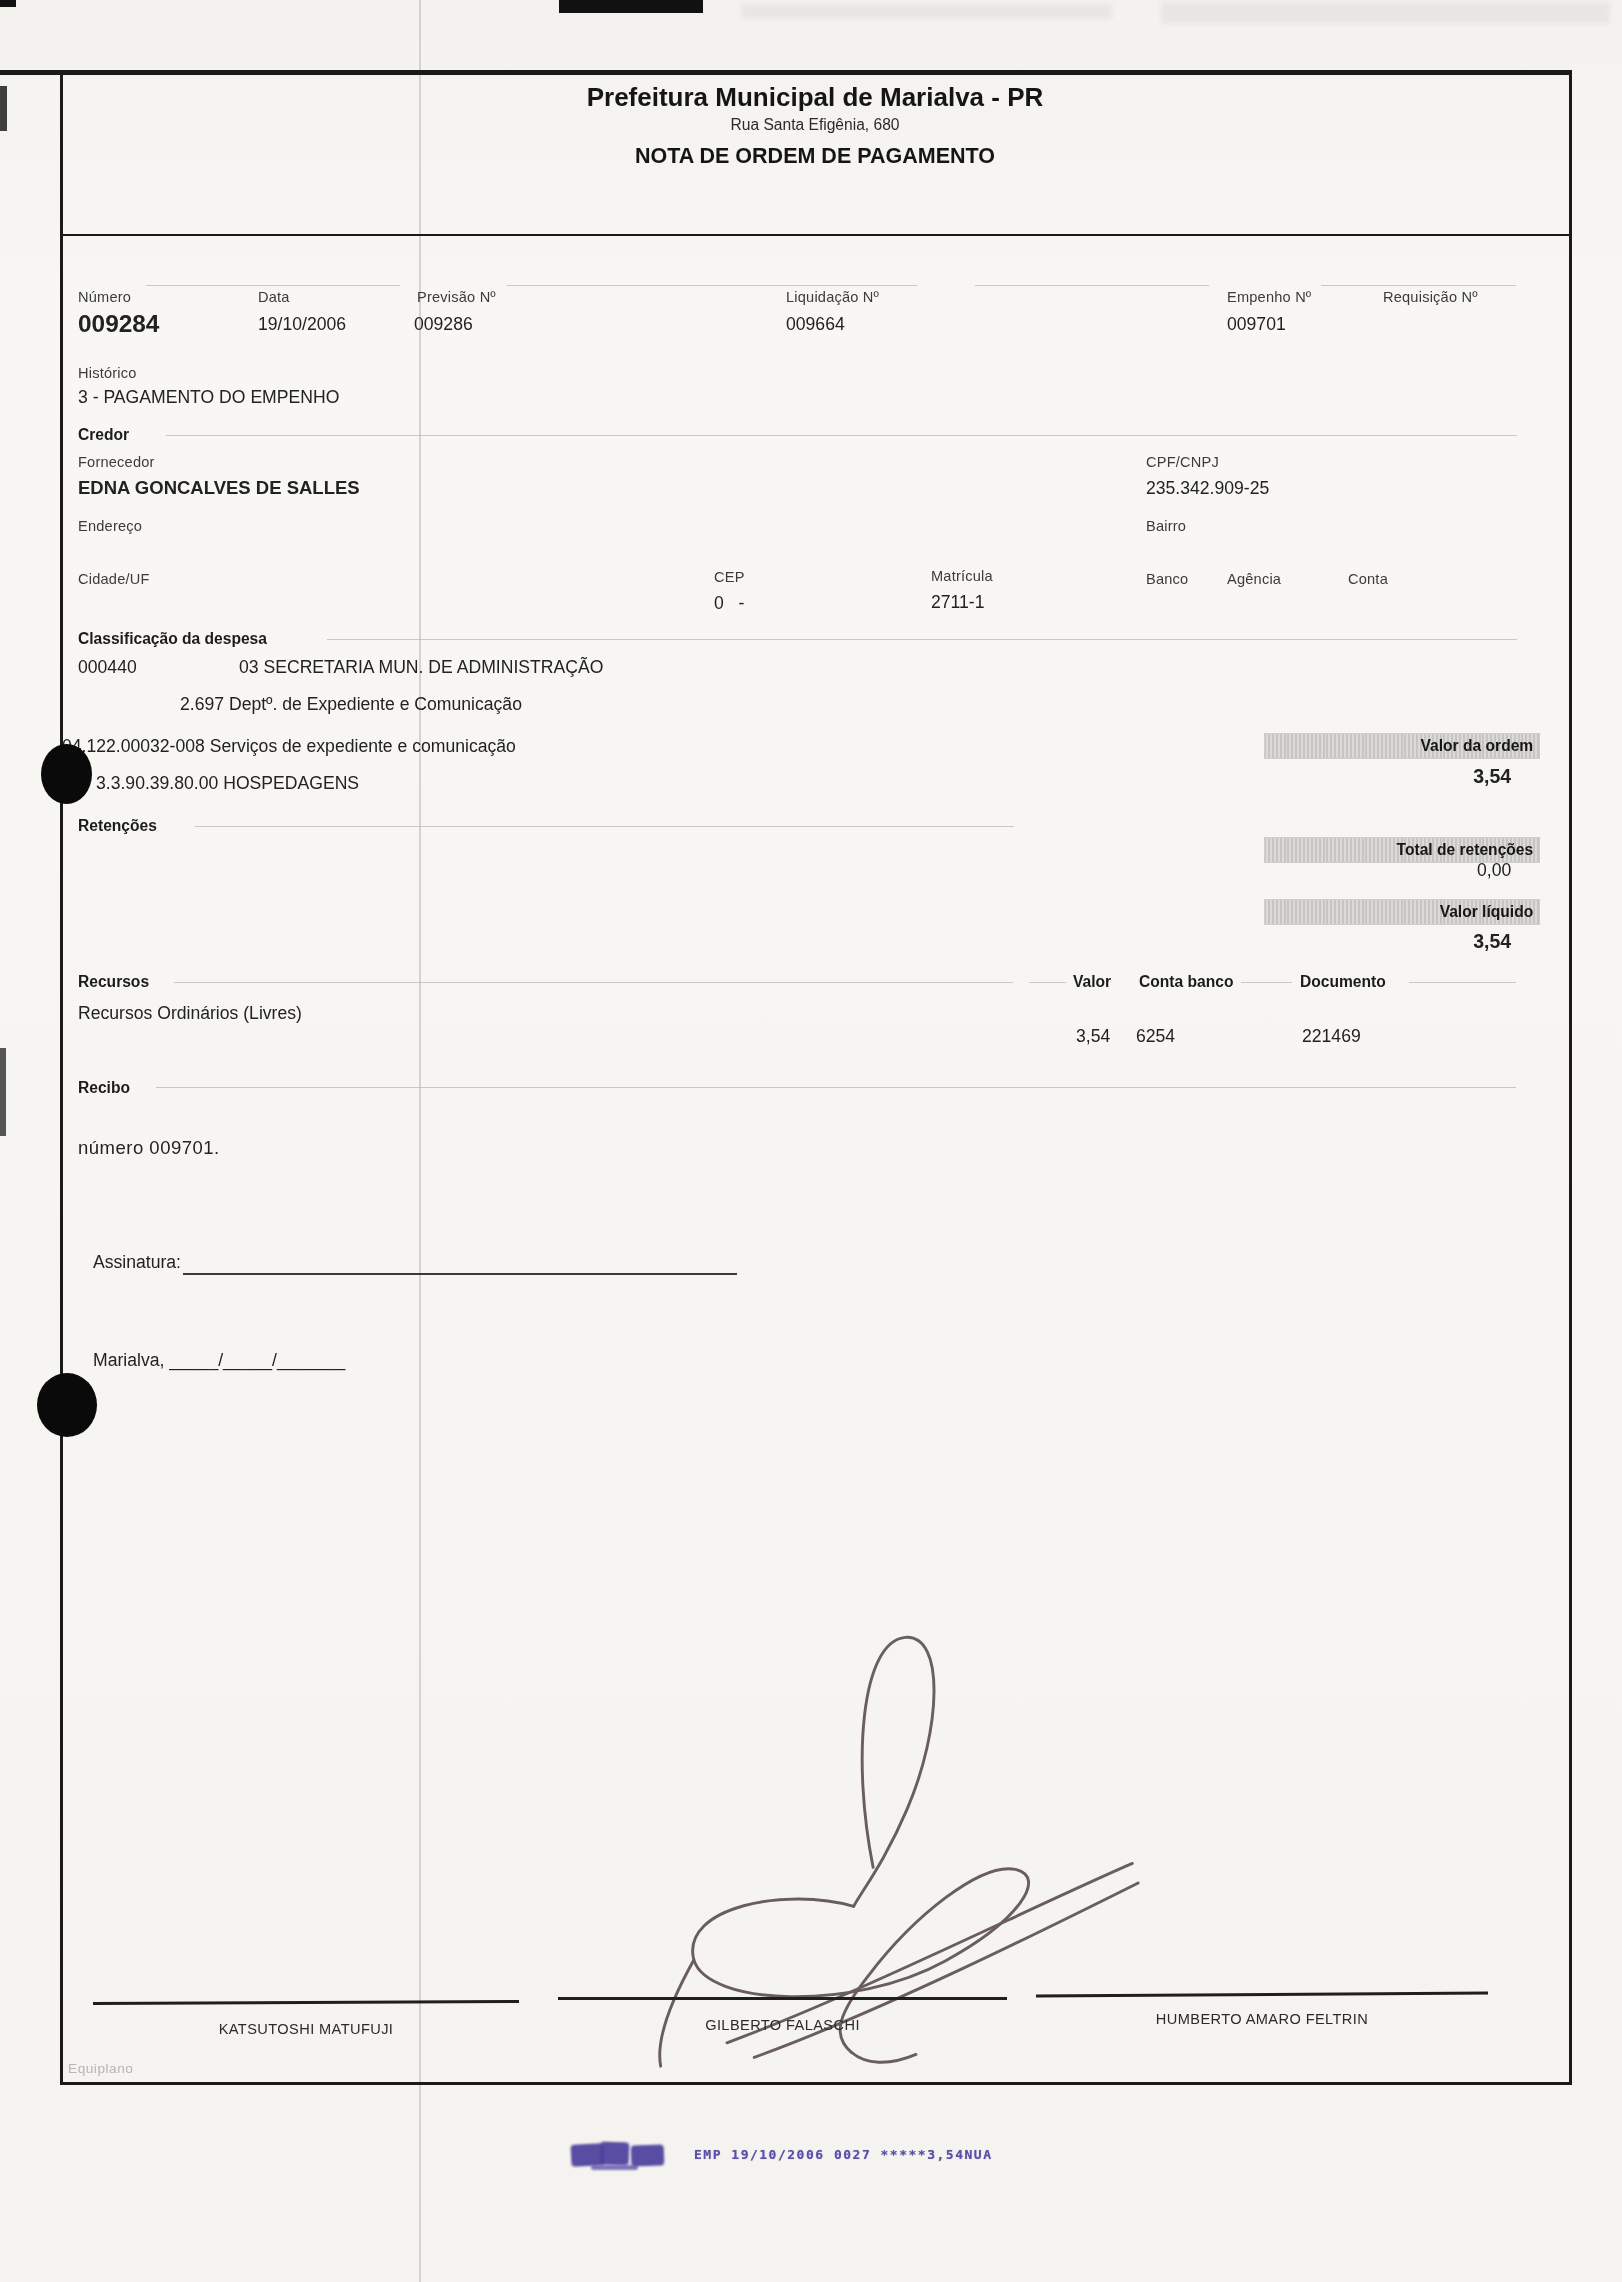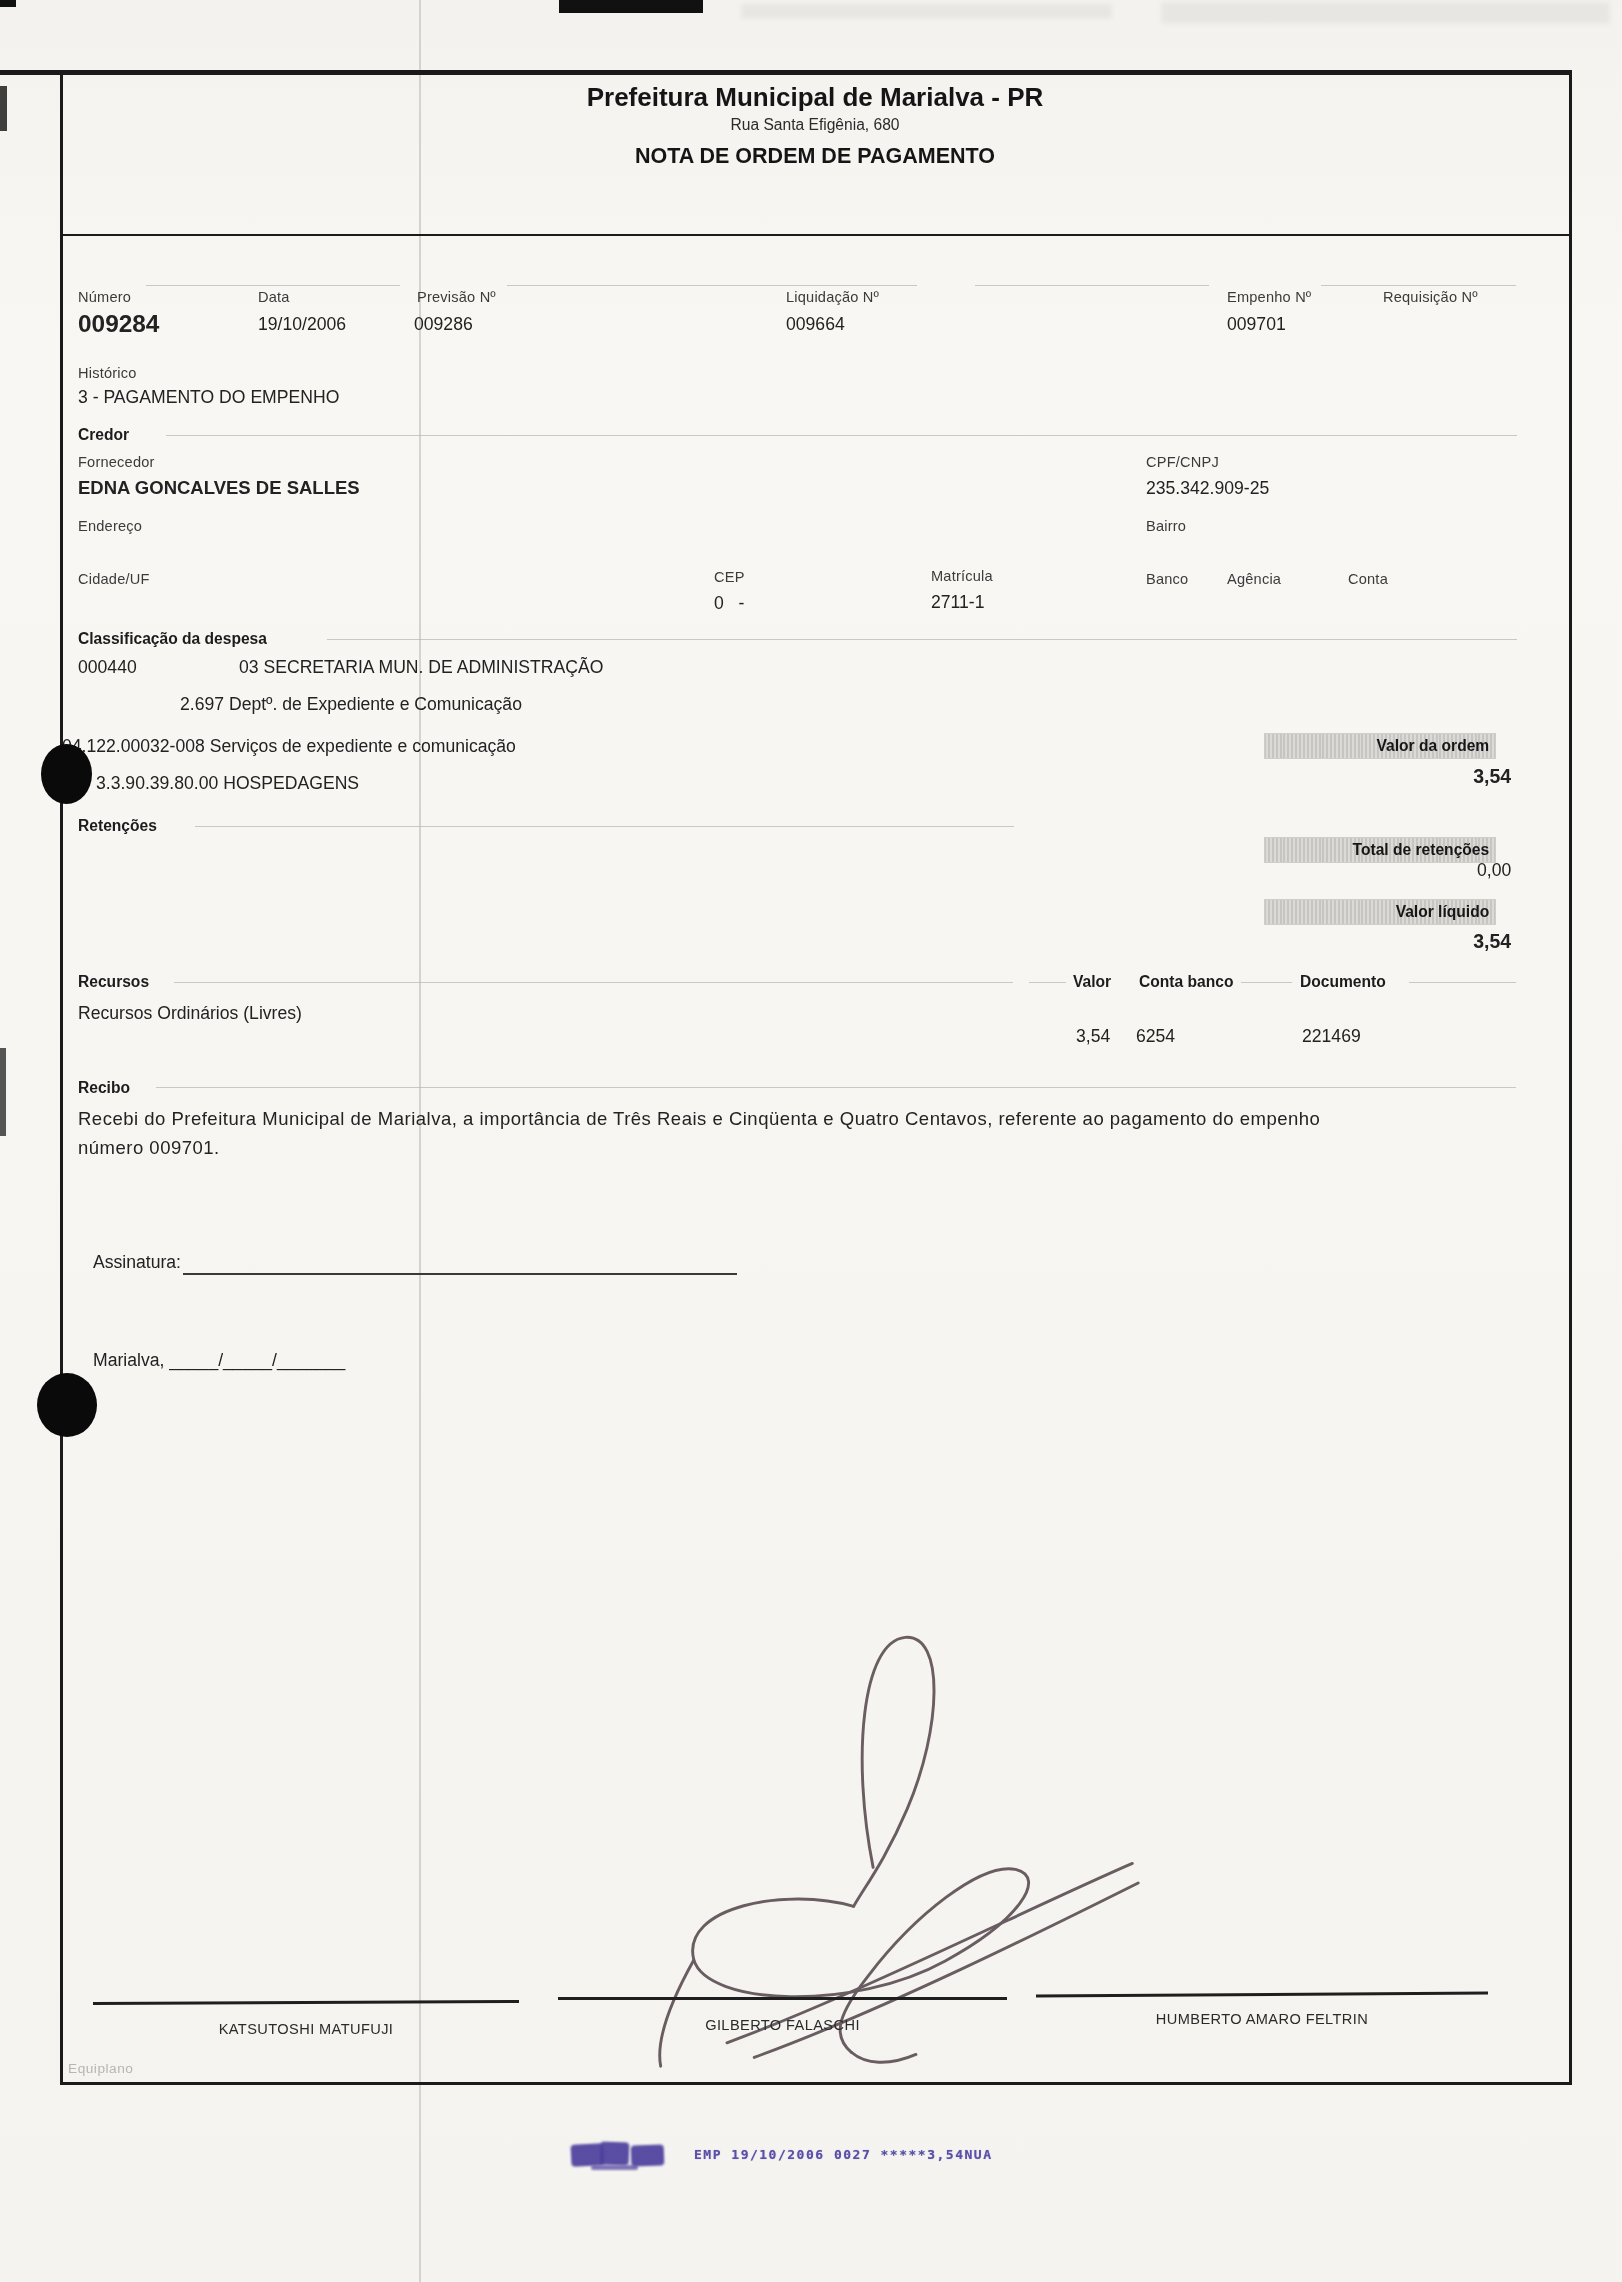--- a/index.html
+++ b/index.html
@@ -11,21 +11,21 @@
     overflow:hidden; color:#1f1f1f;
   }
   .abs { position:absolute; }
   .lbl { font-size:14.6px; color:#3b3b3b; letter-spacing:0.2px; }
   .val { font-size:17.6px; color:#222; }
   .bold { font-weight:bold; }
   .sect { font-weight:bold; font-size:15.6px; color:#1c1c1c; }
   .hline { position:absolute; height:1px; background:#b9b8b3; opacity:.75; }
   .frame { position:absolute; background:#1a1a1a; }
   .greybar {
-    position:absolute; width:232px; height:26px; line-height:26px;
+    position:absolute; width:276px; height:26px; line-height:26px;
     text-align:right; padding-right:6.8px; font-weight:bold; font-size:15.6px; color:#161616;
     background:repeating-linear-gradient(90deg,#c6c5c2 0 2px,#dbdad6 2px 3.9px);
     box-shadow:0 0 0 1px #cfcecb inset;
   }
   .barval { position:absolute; width:254px; text-align:right; padding-right:6.8px; }
   .punch { position:absolute; background:#0a0a0a; border-radius:50%; filter:blur(0.6px); }
   .signame { position:absolute; text-align:center; font-size:14.6px; color:#2a2a2a; letter-spacing:0.4px; }
   .sigline { position:absolute; height:2.9px; background:#1e1e1e; }
   .foldline { position:absolute; top:0; width:2px; height:2282px; background:#d0cfca; opacity:.9; }
   #stamp {
@@ -147,21 +147,21 @@
   <div class="hline" style="left:1241px; top:982px; width:51px;"></div>
   <div class="hline" style="left:1409px; top:982px; width:107px;"></div>
   <div class="abs val" style="left:78px; top:1003px;">Recursos Ordinários (Livres)</div>
   <div class="abs val" style="left:1076px; top:1026px;">3,54</div>
   <div class="abs val" style="left:1136px; top:1026px;">6254</div>
   <div class="abs val" style="left:1302px; top:1026px;">221469</div>
 
   <div class="abs sect" style="left:78px; top:1079px;">Recibo</div>
   <div class="hline" style="left:156px; top:1087px; width:1360px;"></div>
   <div class="abs recibo-p" style="left:78px; top:1104px; width:1443px;">
-    <span>Recebi do Prefeitura Municipal de Marialva, a importância de Três Reais e Cinqüenta e Quatro Centavos, referente ao pagamento do empenho</span><br>
+    <br>
     <span>número 009701.</span>
   </div>
 
   <div class="abs val" style="left:93px; top:1252px;">Assinatura:</div>
   <div class="abs" style="left:183px; top:1273px; width:554px; height:2px; background:#3a3a3a;"></div>
 
   <div class="abs val" style="left:93px; top:1350px;">Marialva, _____/_____/_______</div>
 
   <svg class="sig" style="left:561px; top:1614px;" width="595" height="458" viewBox="0 0 610 470" fill="none">
     <g stroke="#56494f" stroke-width="3" stroke-linecap="round" fill="none" opacity="0.88">

